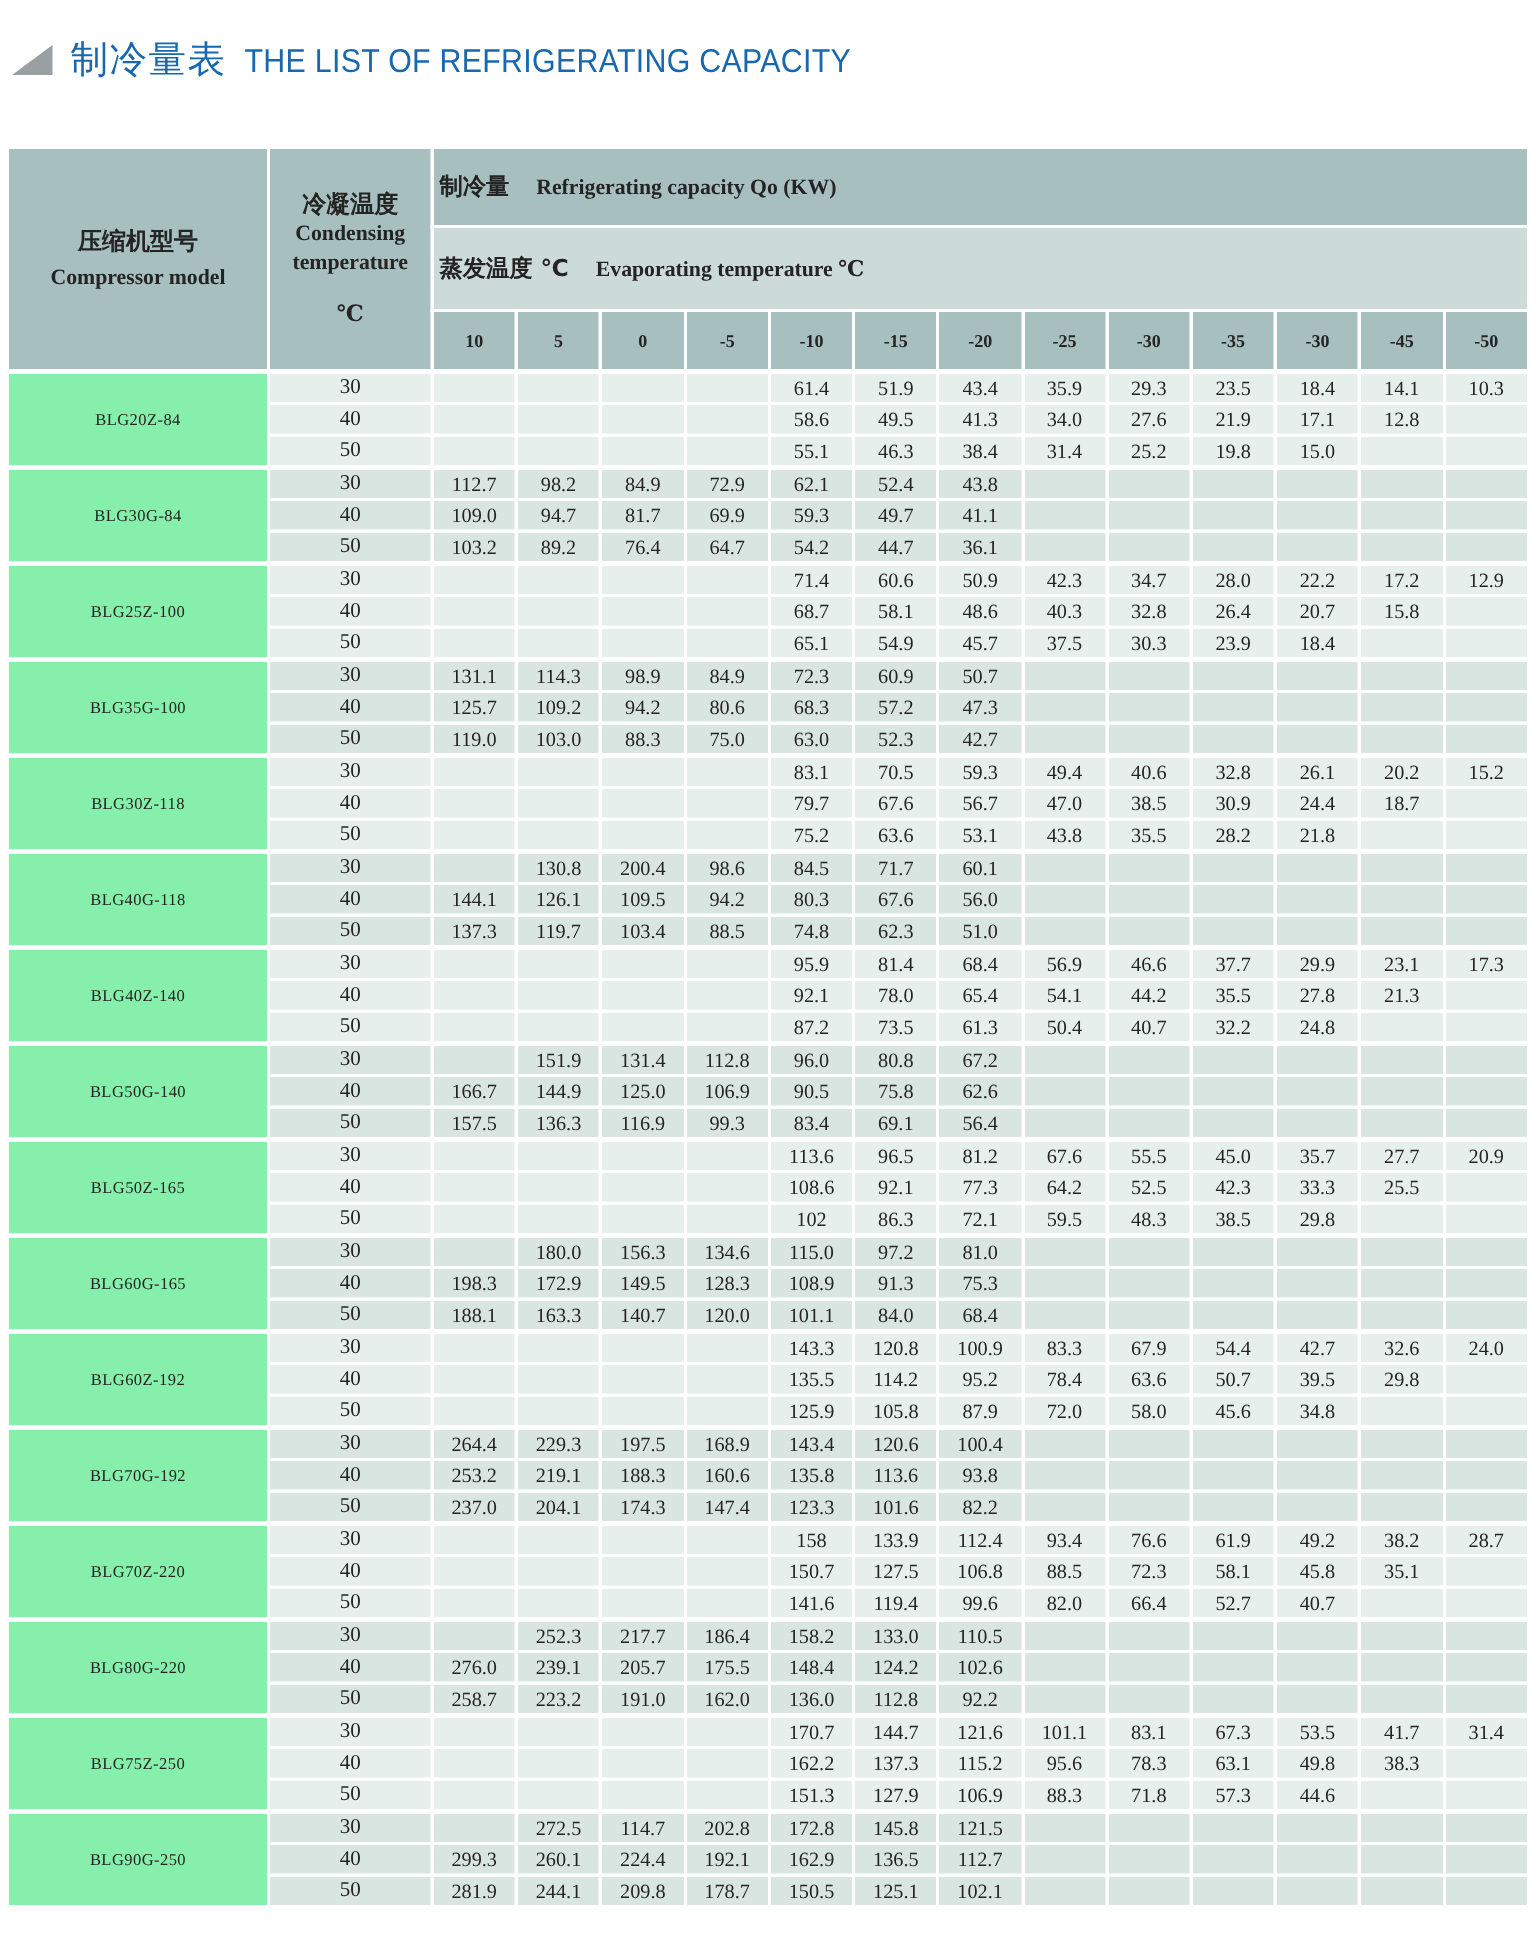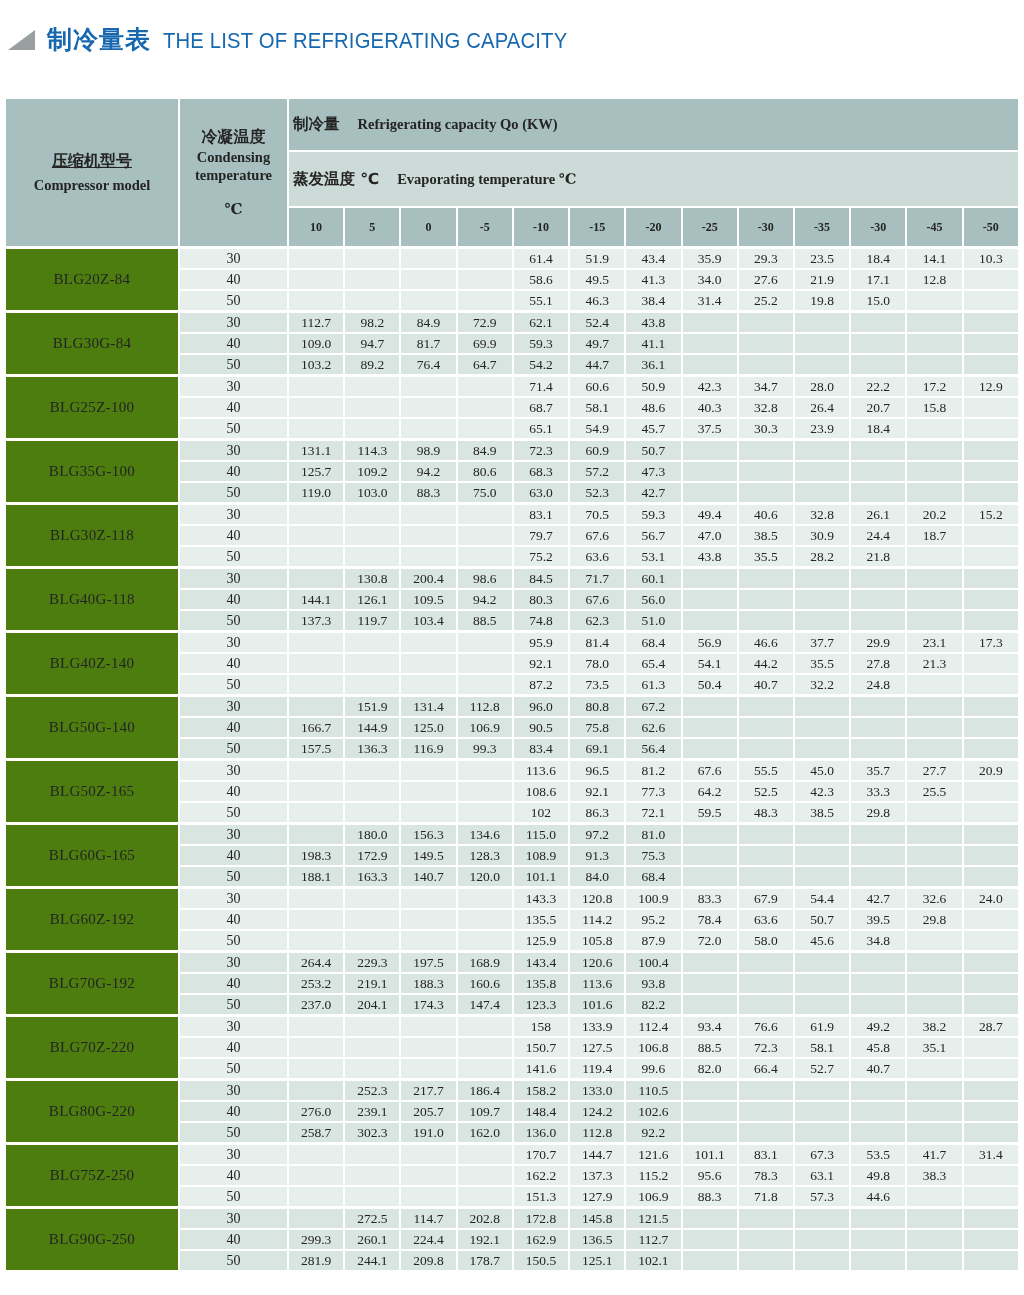--- a/index.html
+++ b/index.html
@@ -6,45 +6,45 @@
   body {
     width:1024px; height:1295px; overflow:hidden;
     font-family:"Liberation Serif","DejaVu Serif",serif;
     -webkit-font-smoothing:antialiased;
   }
   
   .title-row { display:flex; align-items:flex-end; gap:12px; padding:20px 0 0 8px; height:32px; }
   .tri { width:0; height:0; border-bottom:20px solid #9aa0a2; border-left:27px solid transparent; margin-bottom:2px; }
   .title-zh {
     font-family:"DejaVu Sans","Liberation Sans",sans-serif;
-    font-weight:bold; font-size:25px; line-height:1; color:#1768ae; letter-spacing:1px;
+    font-weight:normal; font-size:25px; line-height:1; color:#1768ae; letter-spacing:1px;
   }
   .title-en {
     font-family:"Liberation Sans","DejaVu Sans",sans-serif;
     font-size:22px; line-height:1; color:#1768ae; letter-spacing:0.2px;
     transform:scaleX(0.92); transform-origin:left bottom;
   }
   
   table { border-collapse:collapse; table-layout:fixed; width:1016px; margin:45px 0 0 4px; }
   th,td { border:2px solid #ffffff; padding:0; text-align:center; vertical-align:middle; color:#242424; overflow:hidden; }
   .hd { background:#a8bfbf;text-align:center; }
   .evap-h { background:#ccdbd7 !important; }
   tr.hr1 th { height:51px; }
   tr.hr2 th { height:54px; }
   tr.hr3 th { height:38px; }
   .zh { font-family:"DejaVu Sans","Liberation Sans",sans-serif; font-weight:bold; font-size:16px; }
   .en { font-size:14.5px; }
   .cap-h, .evap-h { text-align:left; padding-left:4px; }
   .cap-h .zh, .evap-h .zh { font-size:15.5px; margin-right:14px; }
-  .model-h .zh { margin-bottom:5px;text-decoration:underline; }
+  .model-h .zh { margin-bottom:5px; }
   .cond-h .en { line-height:1.25; }
   .cond-h .unit { margin-top:16px; font-size:15px; }
   .temp-c { font-size:12px; }
   tbody td { height:19px; font-size:13.5px; }
-  td.model { background:#4d7c0f; font-size:15px; letter-spacing:0.3px; }
+  td.model { background:#86efac; font-size:11px; letter-spacing:0.3px; }
   td.cond { font-size:14px; }
   tr.light td.cond, tr.light td.val { background:#e7efec; }
   tr.dark  td.cond, tr.dark  td.val { background:#d9e5e0; }
   tr.group-start td { border-top:3px solid #ffffff; }
 </style>
 </head>
 <body>
 
 <div class="title-row">
   <span class="tri"></span>
@@ -761,35 +761,35 @@
         <td class="val"></td>
         <td class="val"></td>
         <td class="val"></td>
         <td class="val"></td>
       </tr>
       <tr class="dark">
         <td class="cond">40</td>
         <td class="val">276.0</td>
         <td class="val">239.1</td>
         <td class="val">205.7</td>
-        <td class="val">109.7</td>
+        <td class="val">175.5</td>
         <td class="val">148.4</td>
         <td class="val">124.2</td>
         <td class="val">102.6</td>
         <td class="val"></td>
         <td class="val"></td>
         <td class="val"></td>
         <td class="val"></td>
         <td class="val"></td>
         <td class="val"></td>
       </tr>
       <tr class="dark">
         <td class="cond">50</td>
         <td class="val">258.7</td>
-        <td class="val">302.3</td>
+        <td class="val">223.2</td>
         <td class="val">191.0</td>
         <td class="val">162.0</td>
         <td class="val">136.0</td>
         <td class="val">112.8</td>
         <td class="val">92.2</td>
         <td class="val"></td>
         <td class="val"></td>
         <td class="val"></td>
         <td class="val"></td>
         <td class="val"></td>

